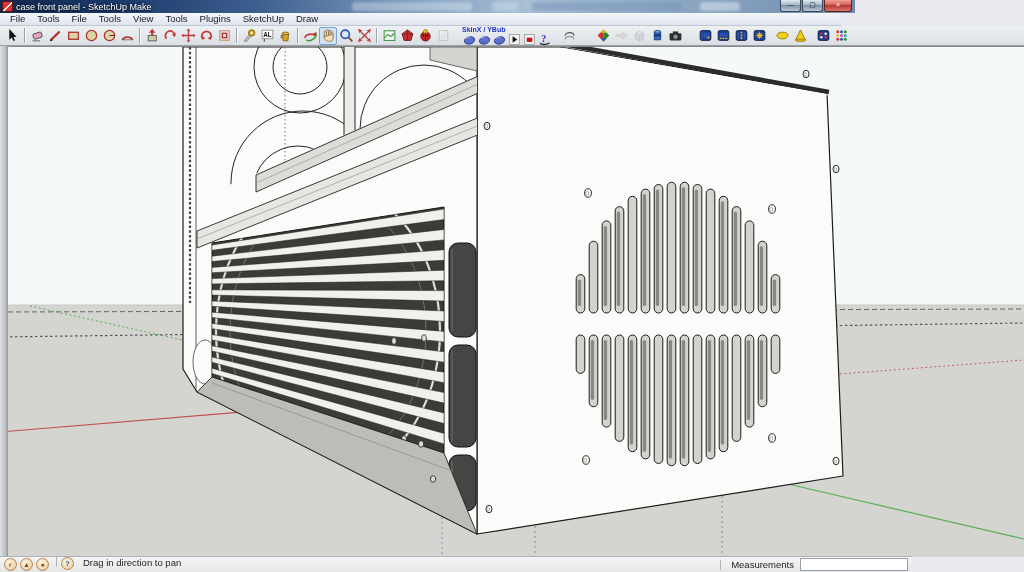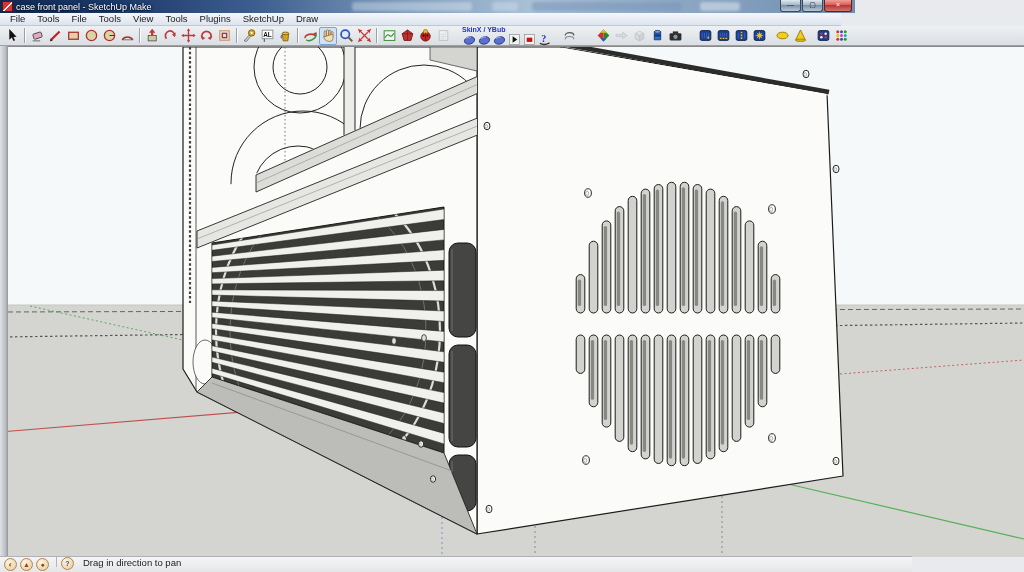--- a/index.html
+++ b/index.html
@@ -574,15 +574,20 @@
 
   <div class="statusbar">
     <span id="status-icons" style="display:flex;align-items:center;">
         <span class="sicon">◐</span>
         <span class="sicon">▲</span>
         <span class="sicon">●</span>
       </span>
     <span class="ssep"></span>
     <span class="sicon" style="color:#2255aa;">?</span>
     <span class="hint">Drag in direction to pan</span>
+    <span class="meas-wrap">
+      <span class="ssep"></span>
+      <span class="meas-label">Measurements</span>
+      <input class="meas-input" readonly="" value="" style="">
+    </span>
   </div>
 
 </div>
 
 </body></html>

